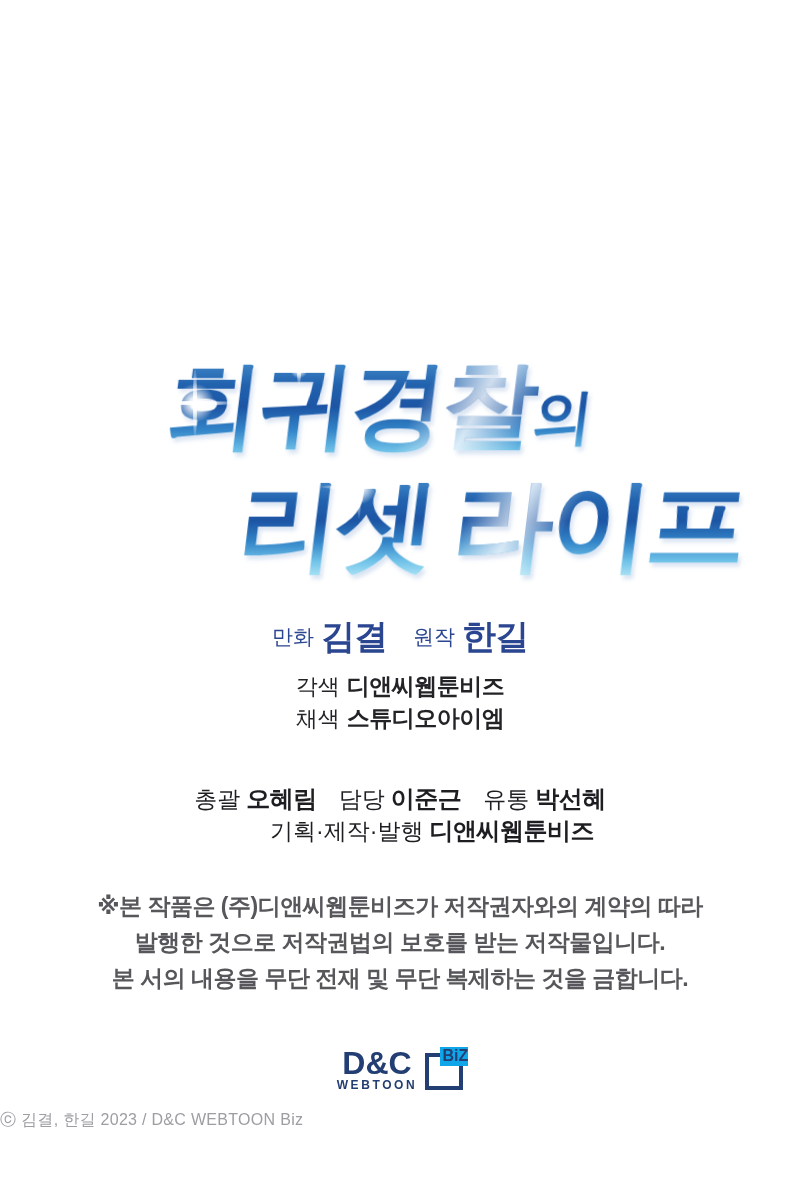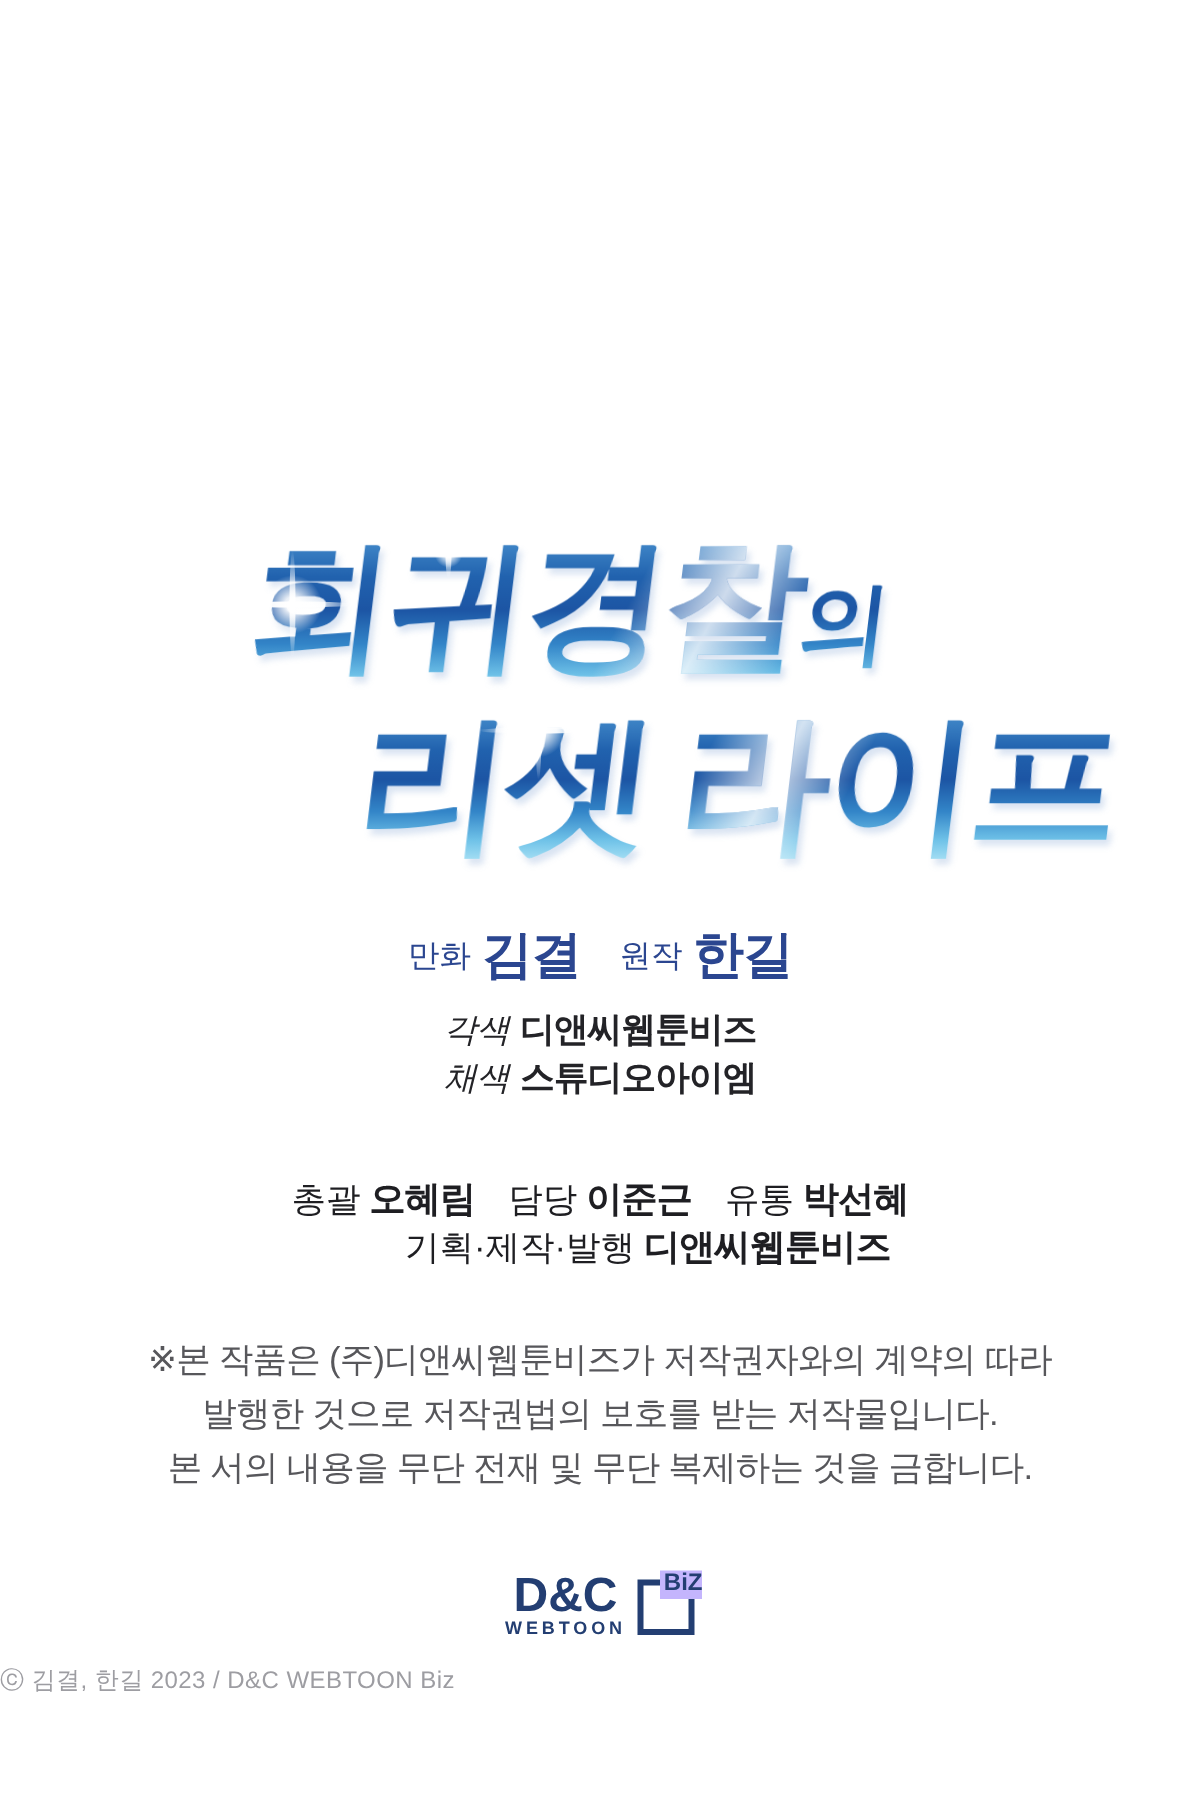--- a/index.html
+++ b/index.html
@@ -38,44 +38,44 @@
 
   
   .centered-line{position:absolute;left:0;width:800px;text-align:center;white-space:nowrap;}
 
   .credit-authors{top:614px;color:#2b4690;}
   .credit-authors .role{font-size:21px;font-weight:500;vertical-align:4px;margin-right:7px;}
   .credit-authors .name{font-size:34px;font-weight:700;letter-spacing:-1px;}
   .credit-authors .gap{display:inline-block;width:26px;}
 
   .credit-simple{color:#232327;}
-  .credit-simple .role{font-size:22px;font-weight:400;margin-right:7px;font-style:italic;}
+  .credit-simple .role{font-size:22px;font-weight:400;margin-right:7px;}
   .credit-simple .name{font-size:23px;font-weight:700;letter-spacing:-0.5px;}
   .credit-adaptation{top:671px;}
   .credit-coloring{top:703px;}
 
   .credit-staff{color:#1e1e22;}
   .credit-staff .role{font-size:23px;font-weight:400;margin-right:6px;}
   .credit-staff .name{font-size:24px;font-weight:700;letter-spacing:-0.5px;}
   .credit-staff .gap{display:inline-block;width:22px;}
   .credit-management{top:783px;}
   .credit-production{top:815px;padding-left:32px;}
 
   
   .disclaimer{position:absolute;left:0;top:888px;width:800px;text-align:center;
-    color:#57575b;font-size:23px;line-height:36px;font-weight:400;letter-spacing:-0.5px;}
+    color:#57575b;font-size:23px;line-height:36px;font-weight:700;letter-spacing:-0.5px;}
 
   
   .logo{position:absolute;left:0;top:1050px;width:800px;display:flex;
     justify-content:center;align-items:flex-start;gap:8px;color:#233e72;}
   .logo-left{text-align:center;}
   .logo-main{font-size:32px;font-weight:900;line-height:27px;letter-spacing:0;}
   .logo-sub{font-size:12px;font-weight:800;letter-spacing:2.6px;line-height:14px;margin-top:1px;}
   .biz-box{position:relative;width:30px;height:29px;border:4px solid #233e72;margin-top:3px;}
-  .biz-label{position:absolute;top:-10px;right:-9px;background:#c4b5fd;
+  .biz-label{position:absolute;top:-10px;right:-9px;background:#0ea5e9;
     padding:0 0 1px 3px;font-size:16px;font-weight:900;color:#233e72;line-height:18px;}
 
   
   .copyright{position:absolute;left:0;top:1110px;width:648px;text-align:left;
     color:#9d9da2;font-size:16px;letter-spacing:0.3px;}
 </style>
 </head>
 <body>
 
 <div class="page">

